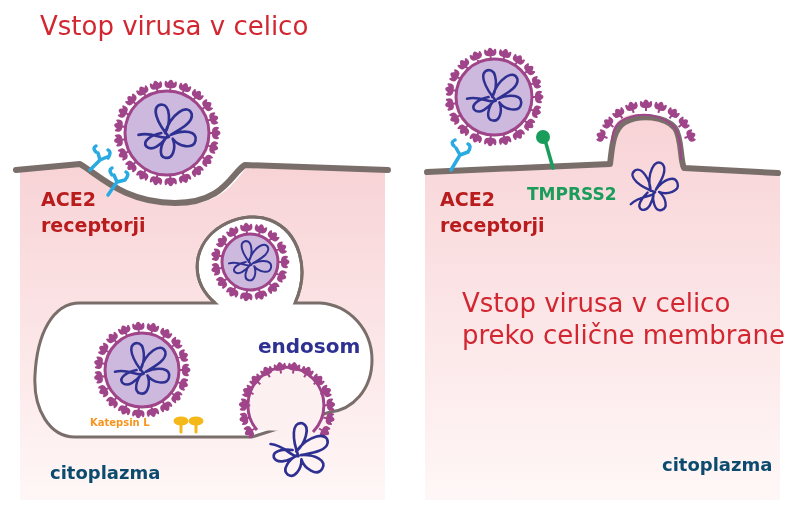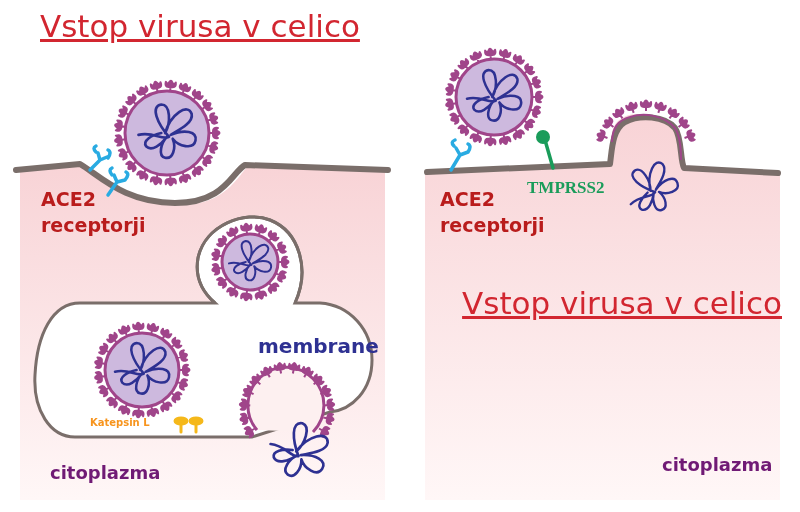--- a/index.html
+++ b/index.html
@@ -1,24 +1,24 @@
 <!DOCTYPE html>
 <html><head>
 <meta charset="utf-8">
 <style>
   html, body { margin:0; padding:0; background:#ffffff; }
   body { width:800px; height:512px; position:relative; overflow:hidden; font-family:"DejaVu Sans", sans-serif; }
   svg#scene { position:absolute; left:0; top:0; width:800px; height:512px; }
   .lbl { position:absolute; white-space:nowrap; }
-  .title { color:#d22630; font-size:31px; line-height:32px; text-align:right; font-family:"DejaVu Sans", sans-serif;text-decoration:underline; }
+  .title { color:#d22630; font-size:26px; line-height:32px; text-align:left; font-family:"DejaVu Sans", sans-serif; }
   .ace2 { color:#b91c1c; font-size:19px; font-weight:bold; line-height:26px; }
   .tmprss { color:#1a9c5a; font-size:17px; font-weight:bold; }
   .endosom { color:#2e3192; font-size:20px; font-weight:bold; }
   .katep { color:#f7941d; font-size:10px; font-weight:bold; }
-  .cito { color:#701a75; font-size:18px; font-weight:bold; }
+  .cito { color:#0c4a6e; font-size:18px; font-weight:bold; }
 </style>
 </head>
 <body>
 
 <svg id="scene" viewBox="0 0 800 512">
   <defs>
     <linearGradient id="cyto" x1="0" y1="0" x2="0" y2="1">
       <stop offset="0" stop-color="#f8d3d6"></stop>
       <stop offset="1" stop-color="#fff7f7"></stop>
     </linearGradient>
@@ -207,25 +207,26 @@
   </g>
 </svg>
 
 <div class="lbl title" style="left:40px; top:10px; width:300px;">
   <div>Vstop virusa v celico</div>
 </div>
 <div class="lbl ace2" style="left:41px; top:186px;">
   <div>ACE2</div>
   <div>receptorji</div>
 </div>
-<div class="lbl endosom" style="left:258px; top:334px;">membrane</div>
+<div class="lbl endosom" style="left:258px; top:334px;">endosom</div>
 <div class="lbl katep" style="left:90px; top:417px;">Katepsin L</div>
 <div class="lbl cito" style="left:50px; top:462px;">citoplazma</div>
 
 <div class="lbl title" style="left:462px; top:287px; width:320px;">
   <div>Vstop virusa v celico</div>
+  <div>preko celične membrane</div>
 </div>
 <div class="lbl ace2" style="left:440px; top:186px;">
   <div>ACE2</div>
   <div>receptorji</div>
 </div>
-<div class="lbl tmprss" style="left:527px; top:178px;font-family:Liberation Serif, serif;">TMPRSS2</div>
+<div class="lbl tmprss" style="left:527px; top:184px;">TMPRSS2</div>
 <div class="lbl cito" style="left:662px; top:454px;">citoplazma</div>
 
 </body></html>

